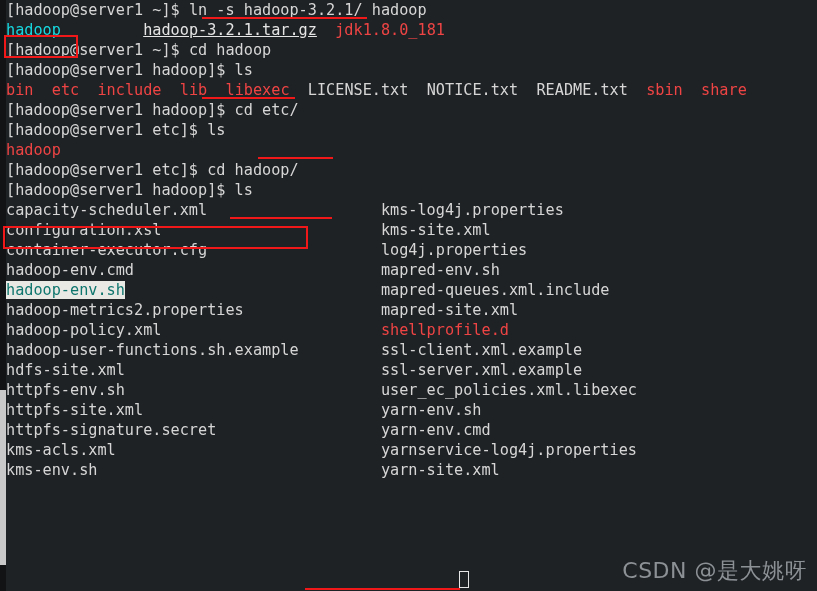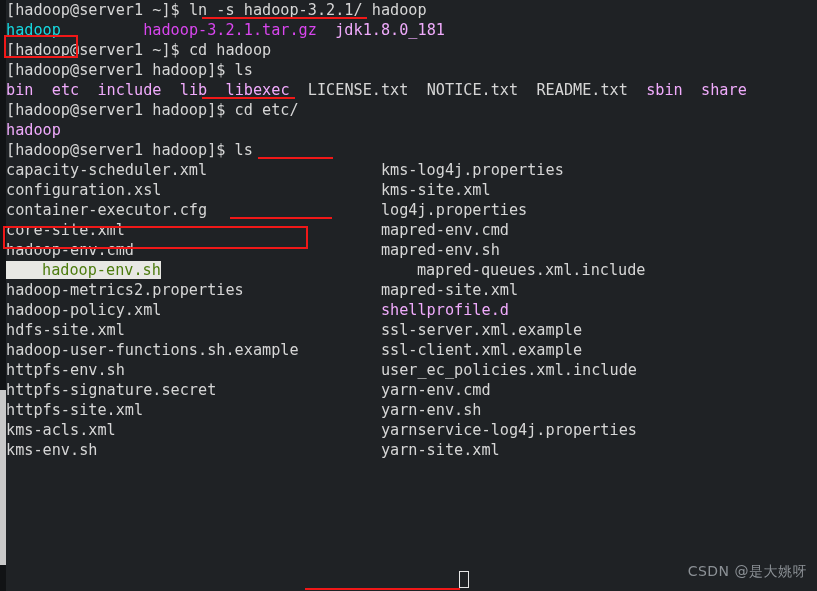--- a/index.html
+++ b/index.html
@@ -26,27 +26,26 @@
     top: 0px;
     width: 788px;
     height: 591px;
   }
   .line {
     height: 20px;
     white-space: pre;
     position: relative;
   }
   .fg-white  { color: #d6d6d6; }
-  .fg-blue   { color: #f0abfc; }
+  .fg-blue   { color: #ef4444; }
   .fg-cyan   { color: #17d8e0; }
-  .fg-green  { color: #d946ef; }
+  .fg-green  { color: #e5e5e5; text-decoration: underline; }
   .sel {
     background: #e8e8e4;
-    color: #4d7c0f;
-    padding-left: 36px;
+    color: #0f766e;
   }
   
   .ann-underline {
     position: absolute;
     height: 2px;
     background: #f01818;
   }
   
   .ann-box {
     position: absolute;
@@ -78,21 +77,21 @@
     border: 1px solid #e6e6e6;
     box-sizing: border-box;
     background: transparent;
   }
   #watermark {
     position: absolute;
     right: 10px;
     bottom: 10px;
     color: #8c9196;
     font-family: "DejaVu Sans", "Liberation Sans", sans-serif;
-    font-size: 14px;
+    font-size: 22px;
     letter-spacing: 0.5px;
     white-space: nowrap;
     margin-top: 42px;
   }
 </style>
 </head>
 <body>
 
 <div id="terminal">
 
@@ -109,42 +108,43 @@
 
 
     <div class="line"><span class="fg-white">[hadoop@server1 ~]$ </span><span class="fg-white">cd hadoop</span></div>
 
     <div class="line"><span class="fg-white">[hadoop@server1 hadoop]$ </span><span class="fg-white">ls</span></div>
 
     <div class="line"><span class="fg-blue">bin</span><span>  </span><span class="fg-blue">etc</span><span>  </span><span class="fg-blue">include</span><span>  </span><span class="fg-blue">lib</span><span>  </span><span class="fg-blue">libexec</span><span>  </span><span class="fg-white">LICENSE.txt</span><span>  </span><span class="fg-white">NOTICE.txt</span><span>  </span><span class="fg-white">README.txt</span><span>  </span><span class="fg-blue">sbin</span><span>  </span><span class="fg-blue">share</span></div>
 
     <div class="line"><span class="fg-white">[hadoop@server1 hadoop]$ </span><span class="fg-white">cd etc/</span></div>
 
+    <div class="line"><span class="fg-white">[hadoop@server1 etc]$ </span><span class="fg-white">ls</span></div>
 
     <div class="line"><span class="fg-blue">hadoop</span></div>
 
+    <div class="line"><span class="fg-white">[hadoop@server1 etc]$ </span><span class="fg-white">cd hadoop/</span></div>
 
 
 
     <div class="line"><span class="fg-white">[hadoop@server1 hadoop]$ </span><span class="fg-white">ls</span></div>
 
     <div id="listing-rows">
         <div class="line"><span class="fg-white">capacity-scheduler.xml</span><span>                   </span><span class="fg-white">kms-log4j.properties</span></div>
         <div class="line"><span class="fg-white">configuration.xsl</span><span>                        </span><span class="fg-white">kms-site.xml</span></div>
         <div class="line"><span class="fg-white">container-executor.cfg</span><span>                   </span><span class="fg-white">log4j.properties</span></div>
-        <div class="line"><span class="fg-white">core-site.xml</span><span>                            </span><span class="fg-white">mapred-env.cmd</span></div>
         <div class="line"><span class="fg-white">hadoop-env.cmd</span><span>                           </span><span class="fg-white">mapred-env.sh</span></div>
         <div class="line"><span class="fg-white sel">hadoop-env.sh</span><span>                            </span><span class="fg-white">mapred-queues.xml.include</span></div>
         <div class="line"><span class="fg-white">hadoop-metrics2.properties</span><span>               </span><span class="fg-white">mapred-site.xml</span></div>
         <div class="line"><span class="fg-white">hadoop-policy.xml</span><span>                        </span><span class="fg-blue">shellprofile.d</span></div>
+        <div class="line"><span class="fg-white">hadoop-user-functions.sh.example</span><span>         </span><span class="fg-white">ssl-client.xml.example</span></div>
         <div class="line"><span class="fg-white">hdfs-site.xml</span><span>                            </span><span class="fg-white">ssl-server.xml.example</span></div>
-        <div class="line"><span class="fg-white">hadoop-user-functions.sh.example</span><span>         </span><span class="fg-white">ssl-client.xml.example</span></div>
-        <div class="line"><span class="fg-white">httpfs-env.sh</span><span>                            </span><span class="fg-white">user_ec_policies.xml.include</span></div>
+        <div class="line"><span class="fg-white">httpfs-env.sh</span><span>                            </span><span class="fg-white">user_ec_policies.xml.libexec</span></div>
+        <div class="line"><span class="fg-white">httpfs-site.xml</span><span>                          </span><span class="fg-white">yarn-env.sh</span></div>
         <div class="line"><span class="fg-white">httpfs-signature.secret</span><span>                  </span><span class="fg-white">yarn-env.cmd</span></div>
-        <div class="line"><span class="fg-white">httpfs-site.xml</span><span>                          </span><span class="fg-white">yarn-env.sh</span></div>
         <div class="line"><span class="fg-white">kms-acls.xml</span><span>                             </span><span class="fg-white">yarnservice-log4j.properties</span></div>
         <div class="line"><span class="fg-white">kms-env.sh</span><span>                               </span><span class="fg-white">yarn-site.xml</span></div>
       </div>
 
   </div>
 
   <div class="ann-underline" style="left:202px; top:17px; width:165px;"></div>
   <div class="ann-box" style="left:4px; top:35px; width:74px; height:23px;"></div>
   <div class="ann-underline" style="left:202px; top:97px; width:93px;"></div>
   <div class="ann-underline" style="left:258px; top:157px; width:75px;"></div>

